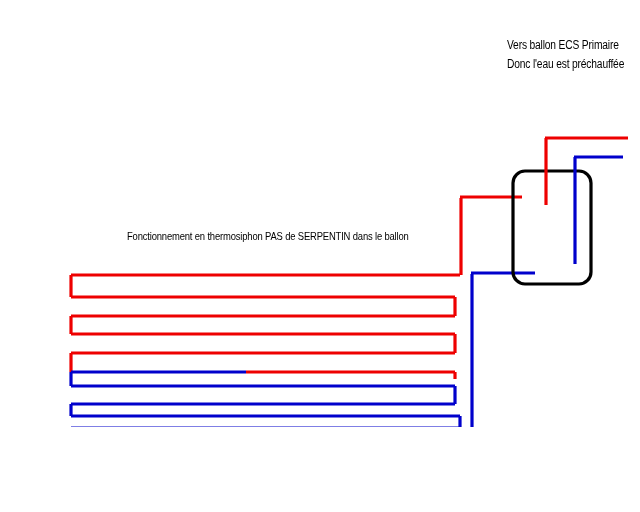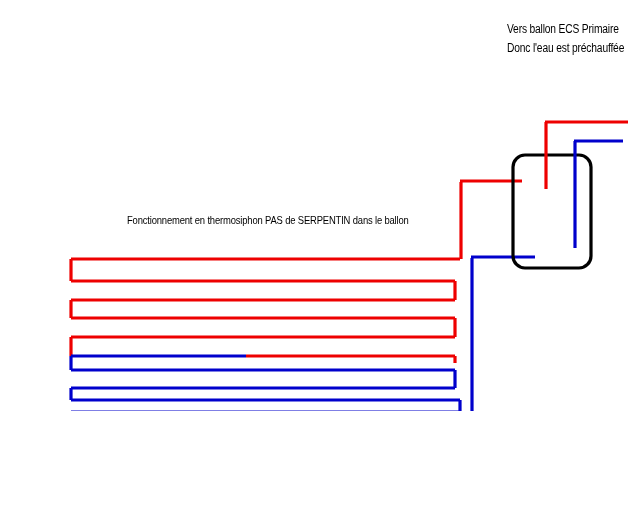--- a/index.html
+++ b/index.html
@@ -10,20 +10,21 @@
   }
   body {
     font-family: "Liberation Sans", sans-serif;
   }
   #stage {
     position: relative;
     width: 640px;
     height: 411px;
     background: #ffffff;
     overflow: hidden;
+    margin-top: 16px;
   }
   #diagram-svg {
     position: absolute;
     left: 0;
     top: 0;
     width: 640px;
     height: 512px;
     display: block;
   }
   .note {

